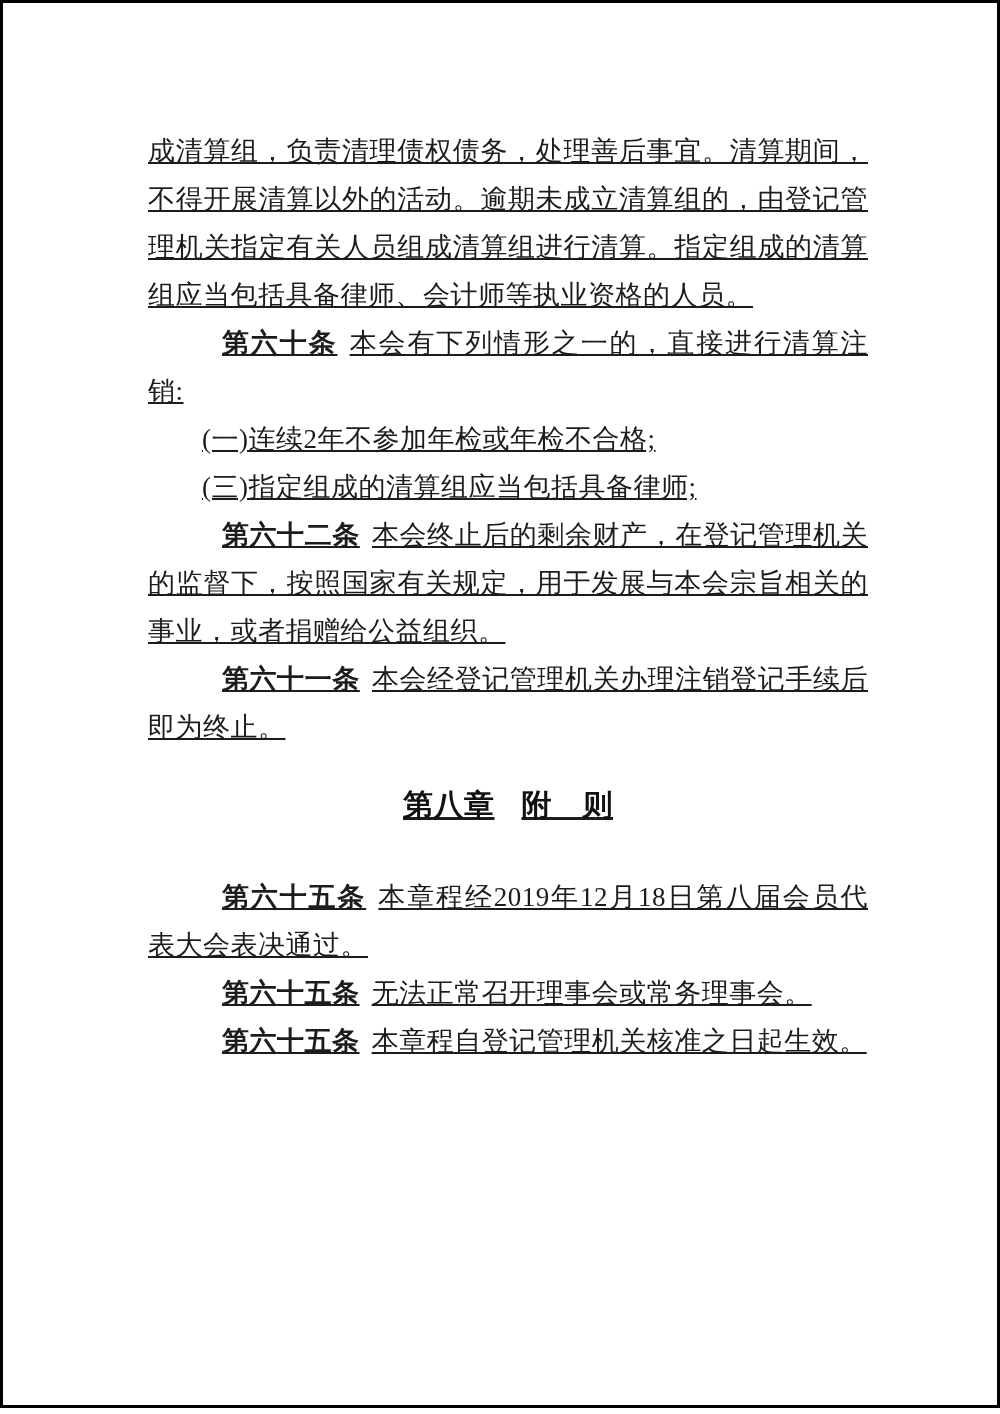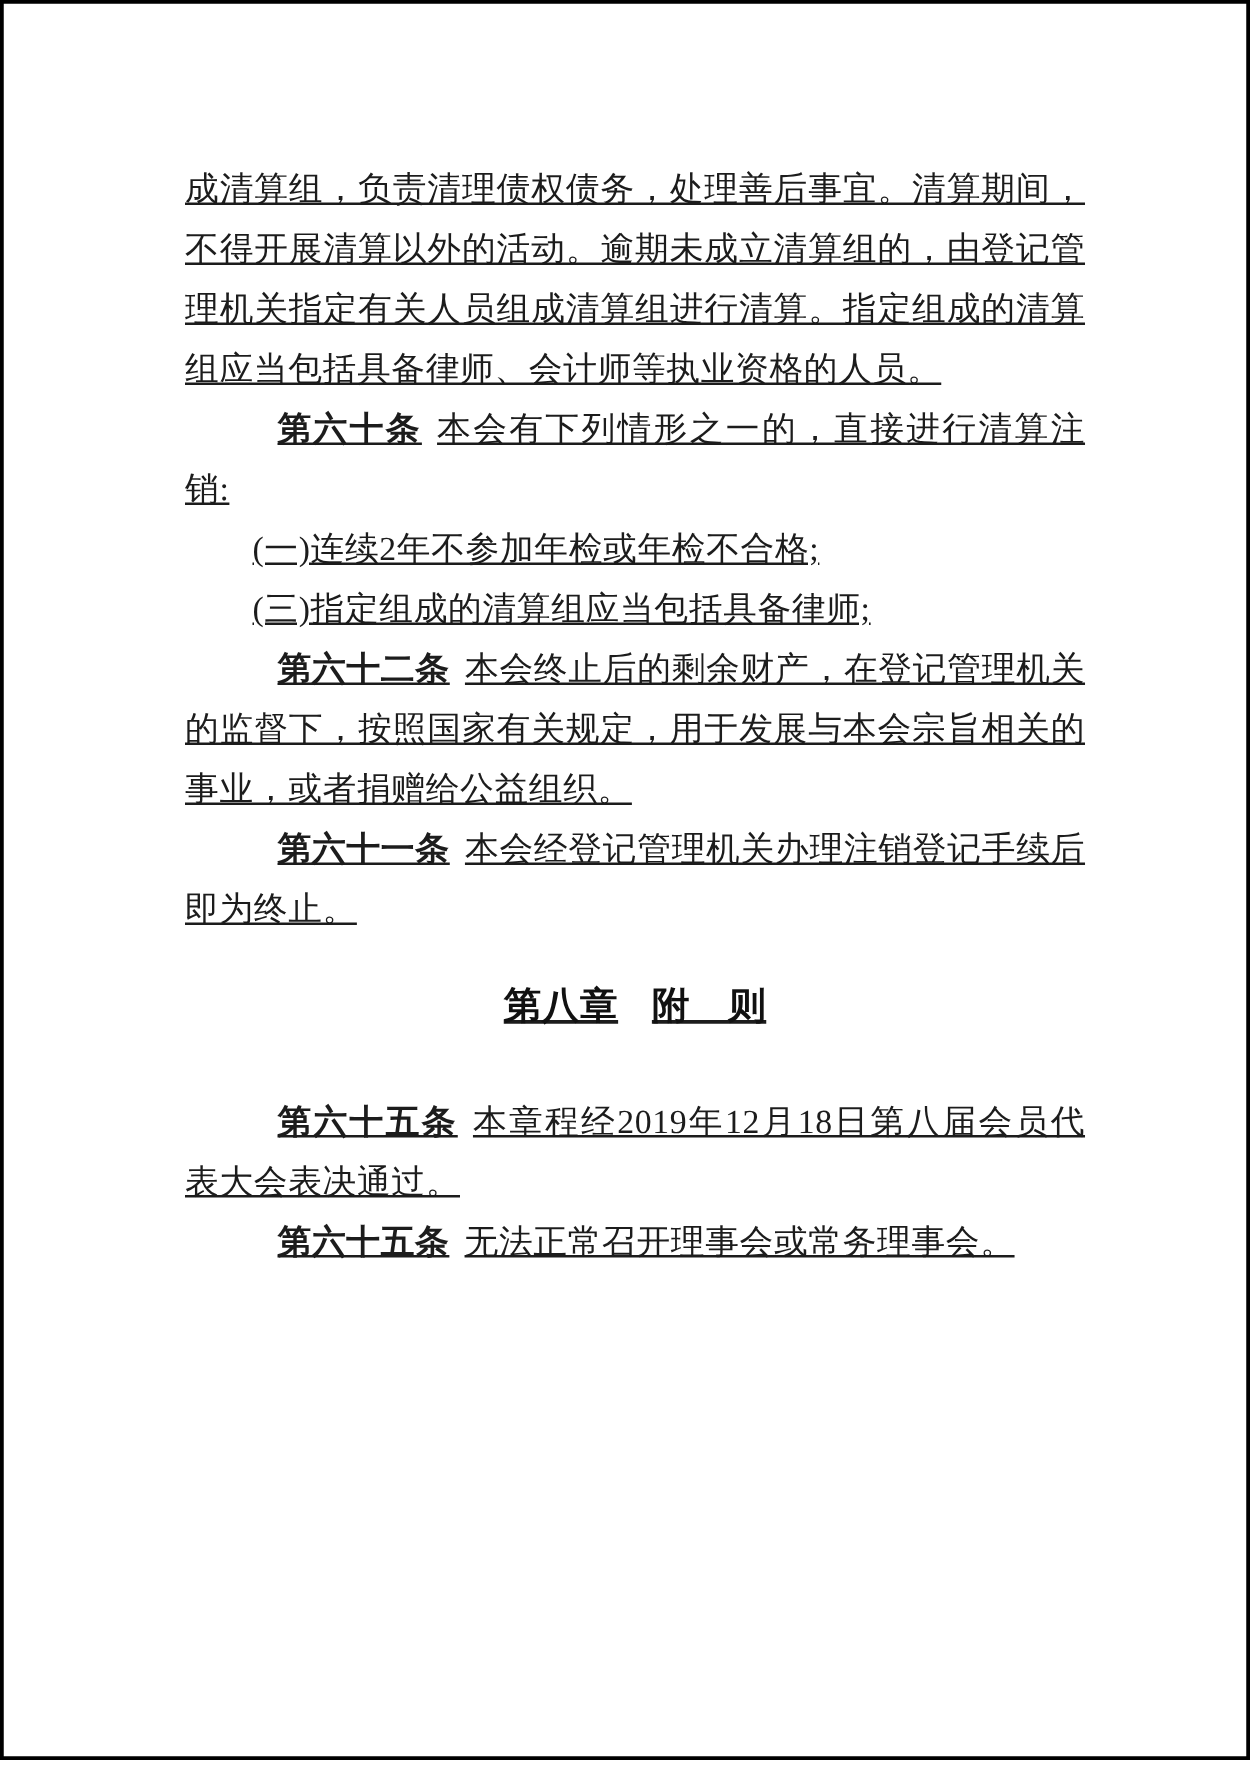--- a/index.html
+++ b/index.html
@@ -87,15 +87,18 @@
     </h2>
 
     <p class="para-indent">
       <span class="article-lead">第六十五条</span><span>本章程经2019年12月18日第八届会员代表大会表决通过。</span>
     </p>
 
     <p class="para-indent">
       <span class="article-lead">第六十五条</span><span>无法正常召开理事会或常务理事会。</span>
     </p>
 
+    <p class="para-indent">
+      <span class="article-lead">第六十五条</span><span>本章程自登记管理机关核准之日起生效。</span>
+    </p>
 
   </div>
 </div>
 
 </body></html>

